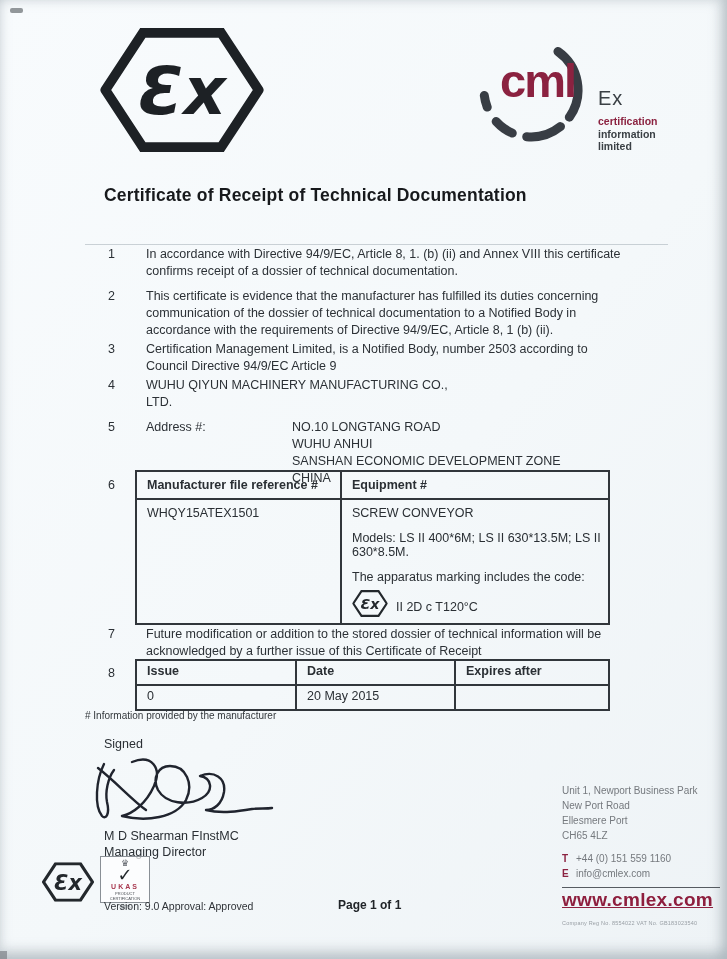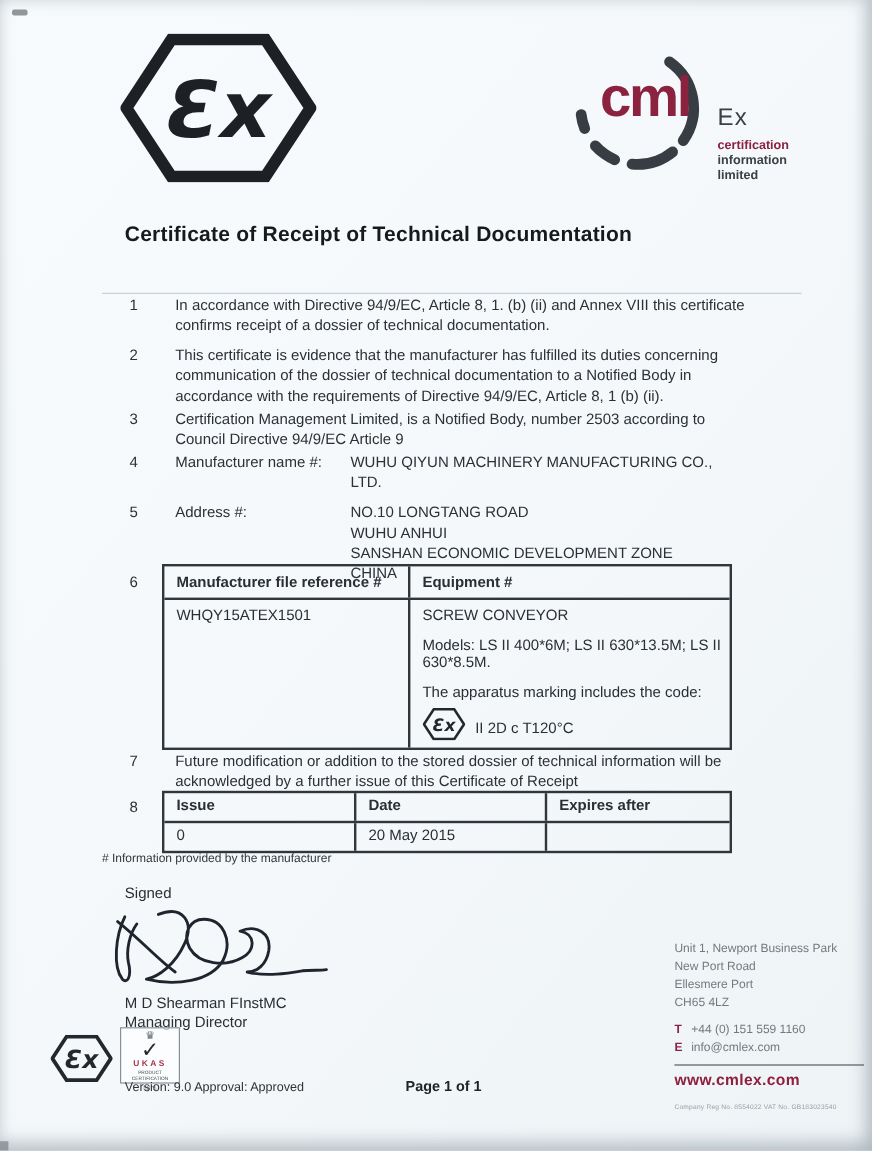--- a/index.html
+++ b/index.html
@@ -71,21 +71,21 @@
   .ukas-sub{font-size:4px;color:#4a4f54;line-height:5px;}
   .ukas-num{font-size:5px;color:#7b8187;margin-top:1px;}
   .foot-version{left:104px;top:900px;font-size:10.5px;color:#2f3338;}
   .foot-page{left:338px;top:898px;font-size:12px;font-weight:bold;color:#202428;}
   
   .contact{left:562px;top:783px;width:160px;font-size:10px;line-height:15px;color:#75797e;}
   .c-row{display:flex;margin-top:0;}
   .c-lab{width:14px;font-weight:bold;color:#8b2240;flex:none;}
   .c-phone{margin-top:8px;}
   .c-rule{border-top:1px solid #565b61;margin-top:6px;width:158px;}
-  .c-web{font-size:13px;font-weight:bold;color:#8e1f3e;margin-top:4px;letter-spacing:.3px;}
+  .c-web{font-size:19px;font-weight:bold;color:#8e1f3e;margin-top:4px;letter-spacing:.3px;text-decoration:underline;}
   .c-reg{font-size:5.5px;margin-top:9px;color:#989ea4;letter-spacing:.2px;}
   
   .speck-tl{left:10px;top:8px;width:13px;height:5px;background:#70757a;border-radius:2px;opacity:.75;}
   .speck-bl{left:0px;top:951px;width:7px;height:8px;background:#7d8287;opacity:.7;}
 </style>
 </head>
 <body>
 
 <div class="page">
 
@@ -129,21 +129,20 @@
     <div class="cnum">2</div>
     <div class="ctext">This certificate is evidence that the manufacturer has fulfilled its duties concerning communication of the dossier of technical documentation to a Notified Body in accordance with the requirements of Directive 94/9/EC, Article 8, 1 (b) (ii).</div>
   </div>
   <div class="abs clause c3">
     <div class="cnum">3</div>
     <div class="ctext">Certification Management Limited, is a Notified Body, number 2503 according to Council Directive 94/9/EC Article 9</div>
   </div>
 
   <div class="abs clause c4">
     <div class="cnum">4</div>
-    <div class="clabel">Manufacturer name #:</div>
     <div class="cvalue">WUHU QIYUN MACHINERY MANUFACTURING CO., LTD.</div>
   </div>
 
   <div class="abs clause c5">
     <div class="cnum">5</div>
     <div class="clabel">Address #:</div>
     <div class="cvalue">
       <div>NO.10 LONGTANG ROAD</div>
       <div>WUHU ANHUI</div>
       <div>SANSHAN ECONOMIC DEVELOPMENT ZONE</div>

